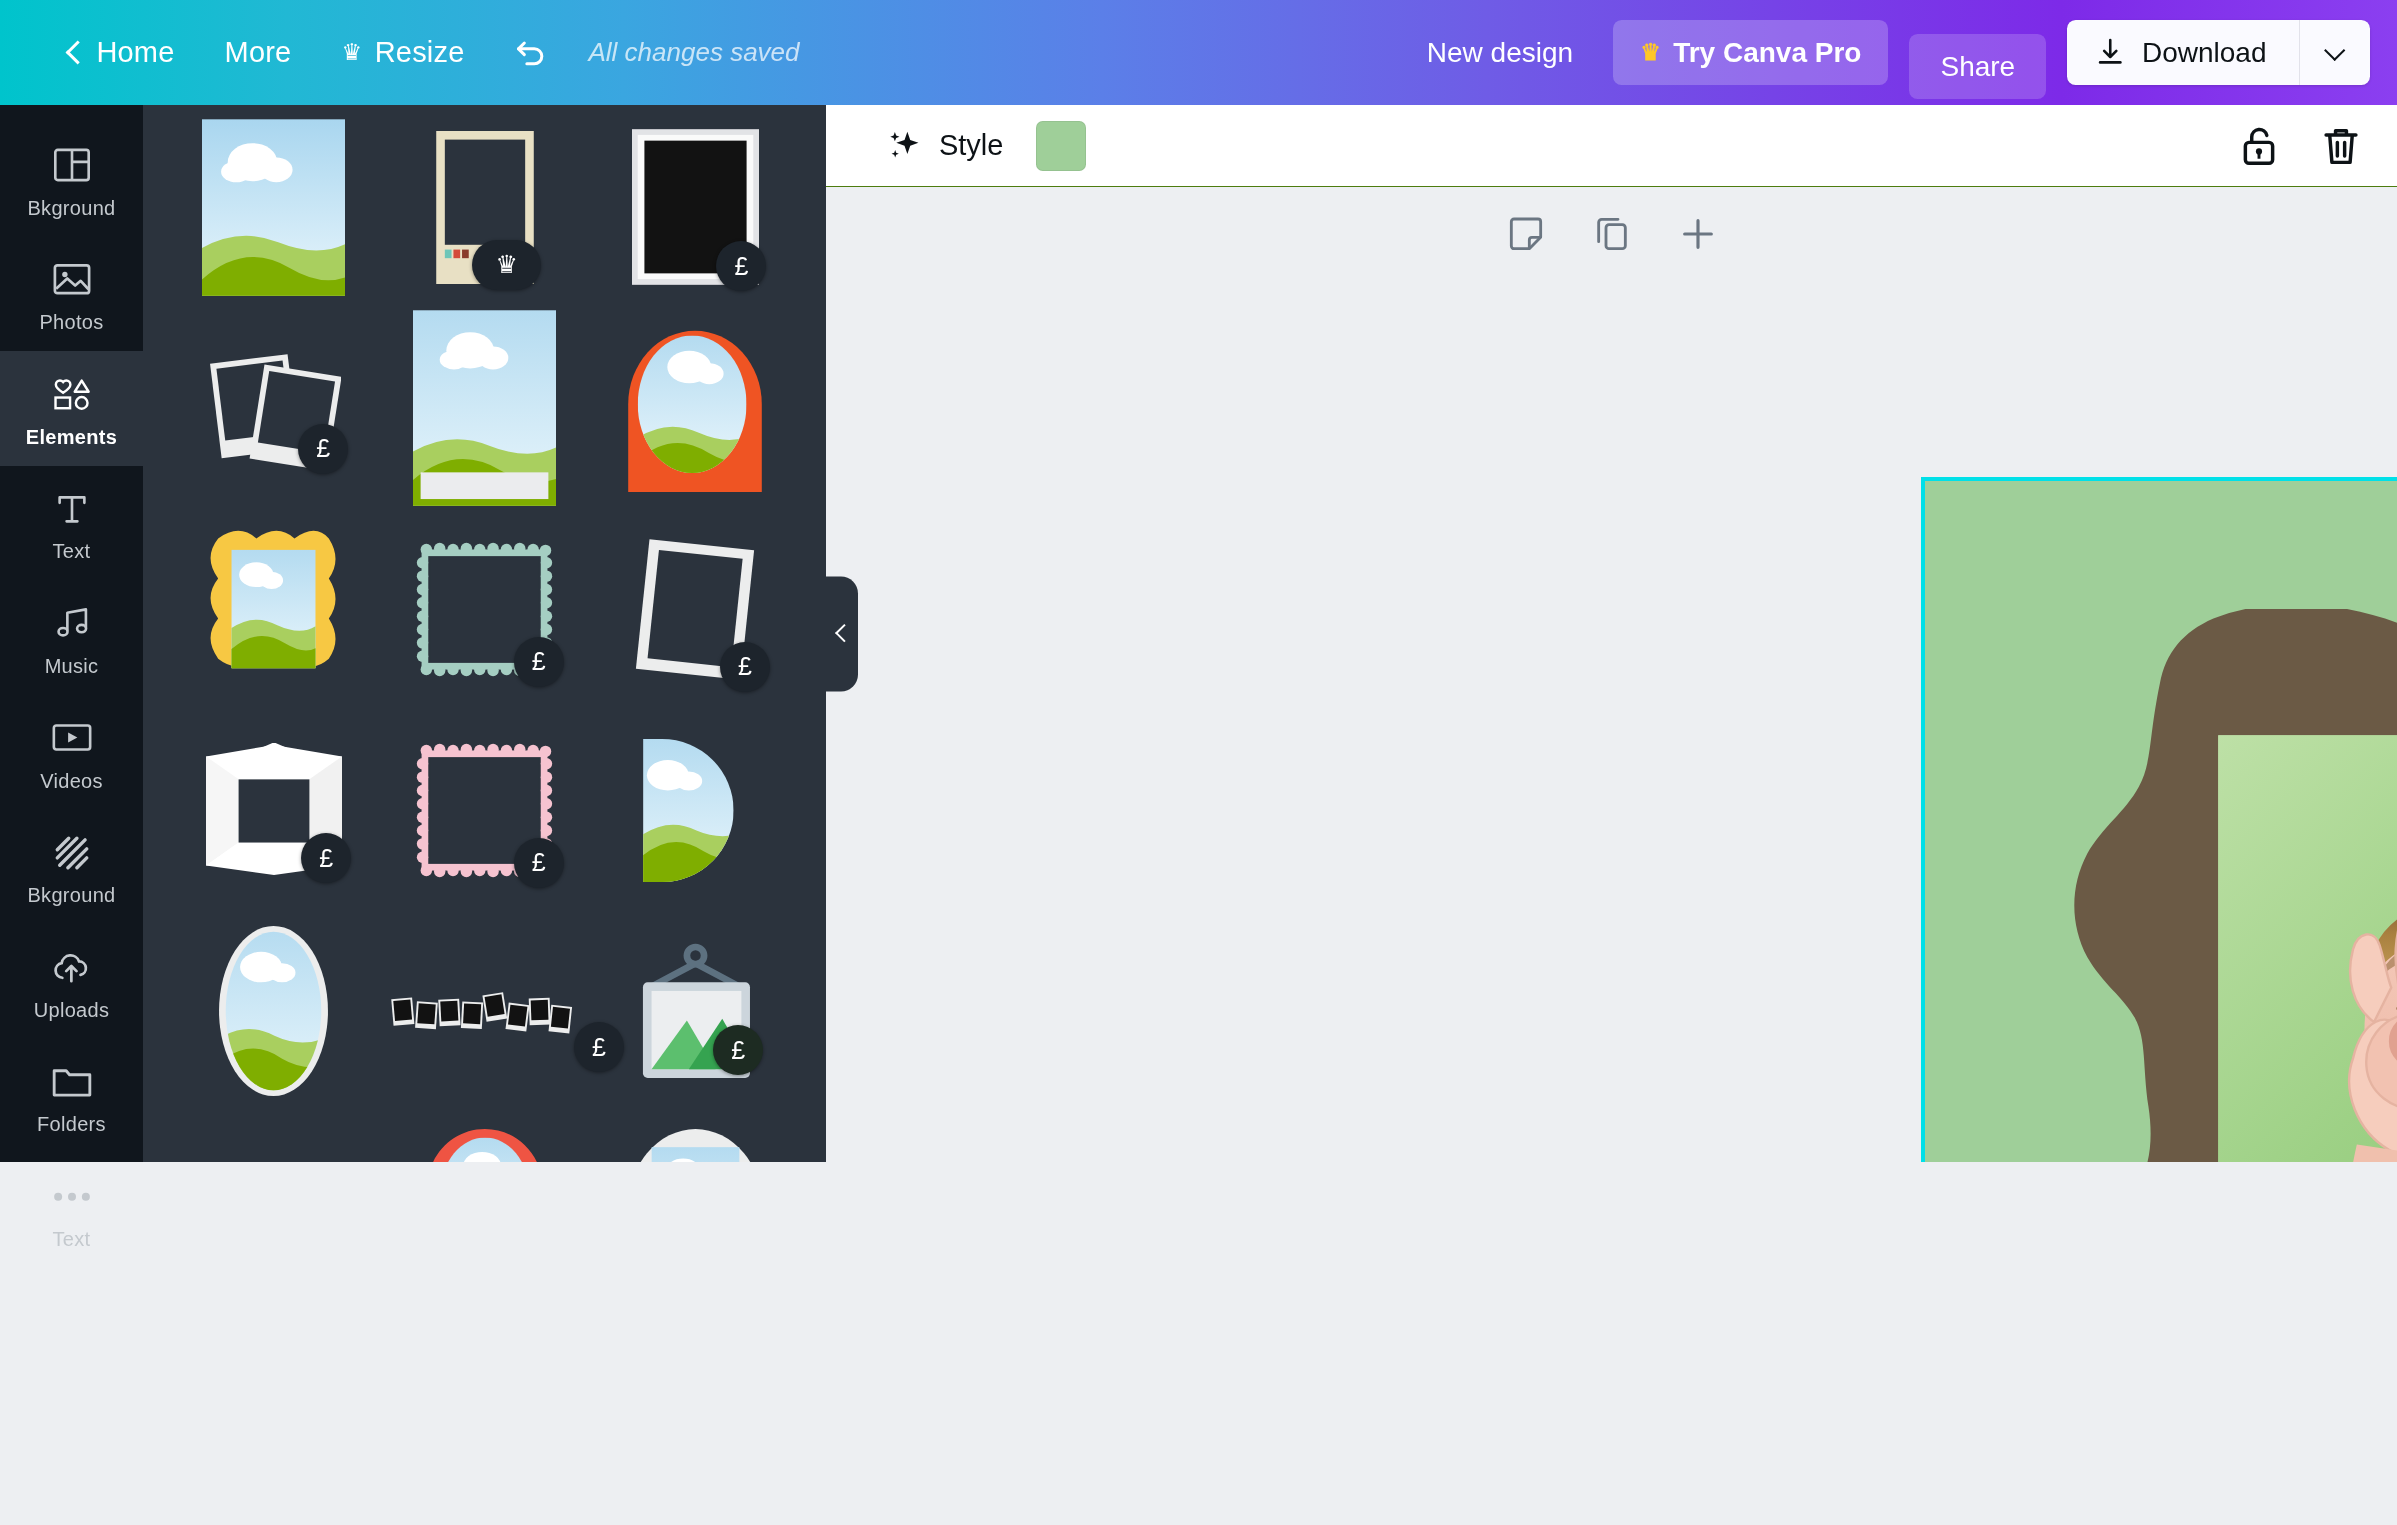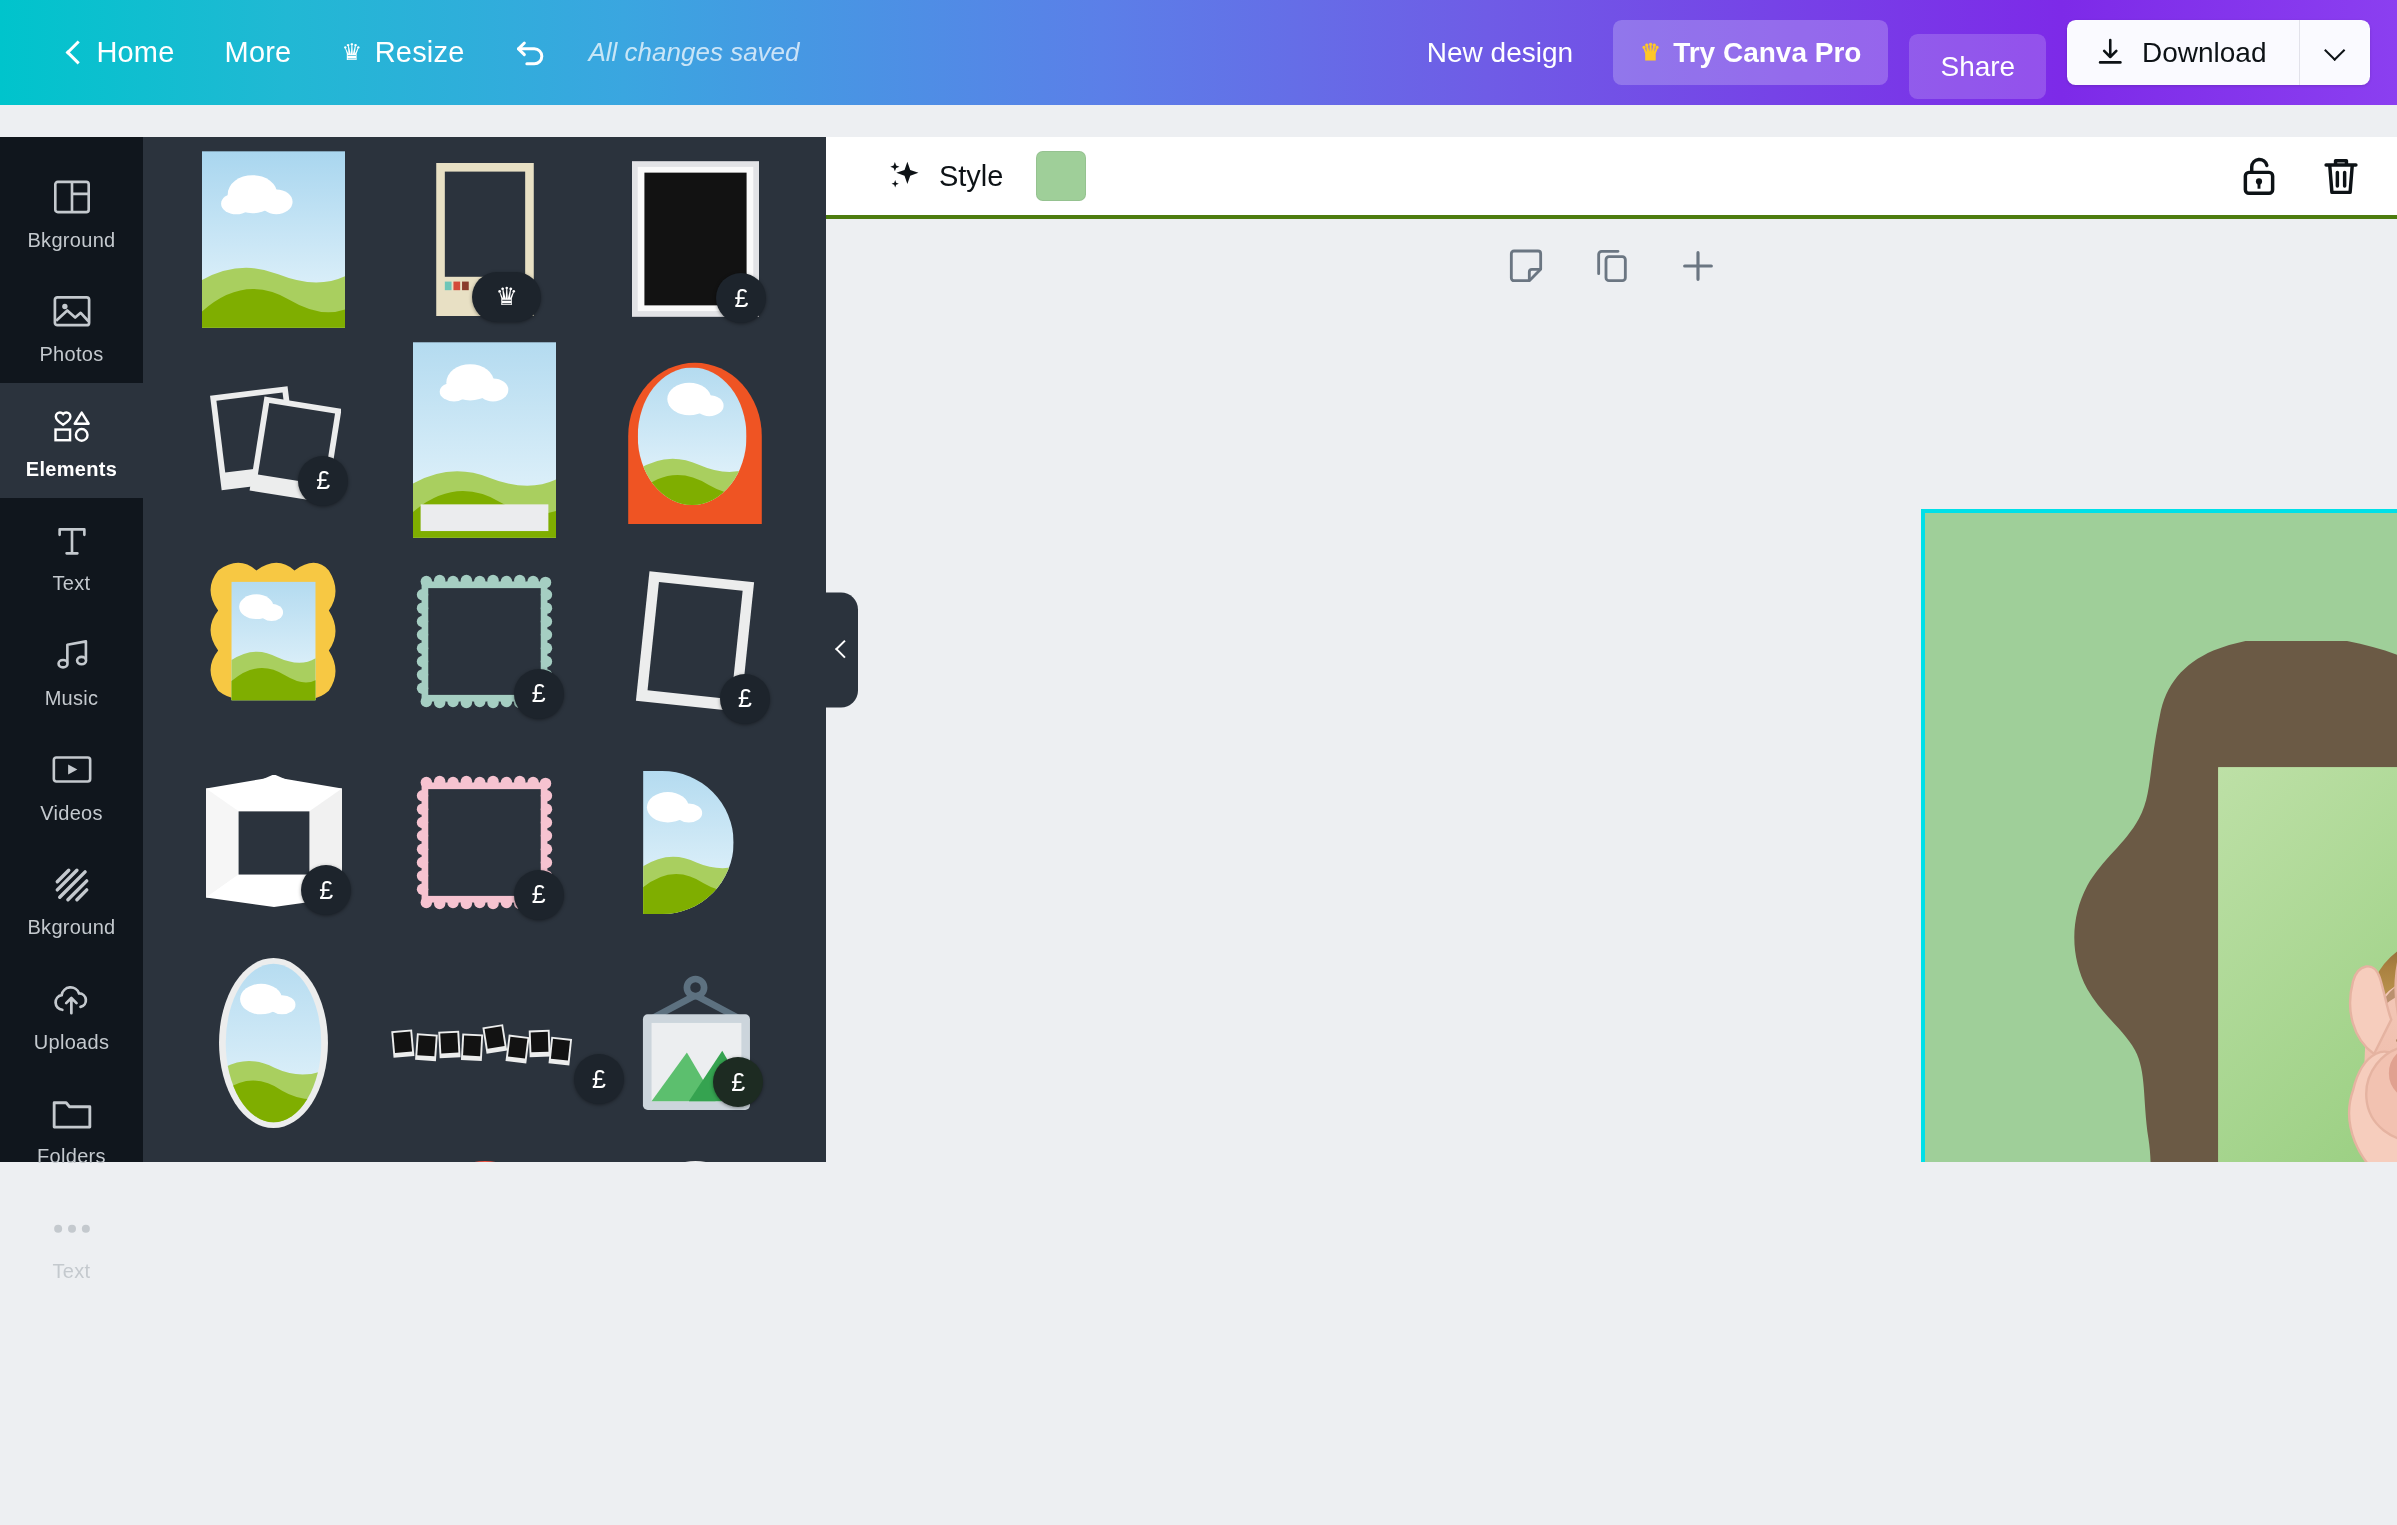--- a/index.html
+++ b/index.html
@@ -2,21 +2,21 @@
 <html><head>
 <meta charset="utf-8">
 <style>
   * { box-sizing: border-box; margin: 0; padding: 0; }
   html, body {
     width: 2397px; height: 1526px;
     overflow: hidden;
     font-family: "Liberation Sans", sans-serif;
     background: #edeff2;
   }
-  .app { position: relative; width: 2397px; height: 1162px; display: flex; flex-direction: column; gap: 32px; }
+  .app { position: relative; width: 2397px; height: 1162px; display: flex; flex-direction: column; }
 
   
   .topbar {
     height: 105px; flex: 0 0 105px;
     background: linear-gradient(90deg,#00c4cc 0%, #21b8d4 12%, #3aa6e0 26%, #5b7fe8 46%, #6f5ce6 62%, #7d2ae8 86%, #8b3ff0 100%);
     display: flex; align-items: center;
     padding: 0 27px 0 38px;
     position: relative; z-index: 40;
   }
   .tb-left { display: flex; align-items: center; gap: 0; }
@@ -134,21 +134,21 @@
   .tab-chev { width:15.3px; height:15.3px; position:relative; }
   .tab-chev::before {
     content:""; position:absolute; left:3.8px; top:1px; width:10.5px; height:10.5px;
     border-left:2.9px solid #fff; border-bottom:2.9px solid #fff; transform: rotate(45deg);
   }
 
   
   .editor { flex:1; display:flex; flex-direction:column; min-width:0; background:#edeff2; }
   .ctxbar {
     height: 82px; flex:0 0 82px; background:#fff; display:flex; align-items:center;
-    padding: 0 36px 0 50px; border-bottom:4px solid #4d7c0f;
+    padding: 0 36px 0 50px; border-bottom:1px solid #4d7c0f;
   }
   .style-btn { display:flex; align-items:center; gap:15.3px; cursor:pointer; padding: 7.6px 9.6px; }
   .style-label { font-size:29px; color:#0d1216; }
   .color-chip {
     width:50px; height:50px; border-radius:6.7px; margin-left:23px; cursor:pointer;
     border:1px solid rgba(0,0,0,.06);
   }
   .ctx-right { margin-left:auto; display:flex; align-items:center; gap:42px; }
   .icon-btn { cursor:pointer; display:flex; align-items:center; justify-content:center; }
 

